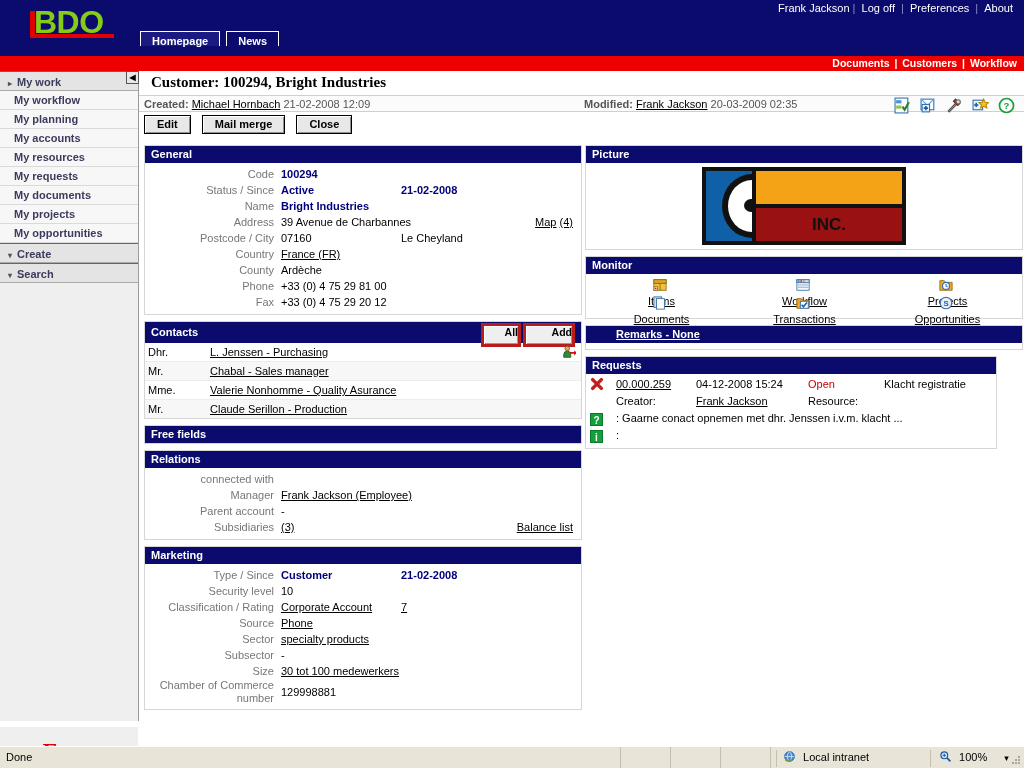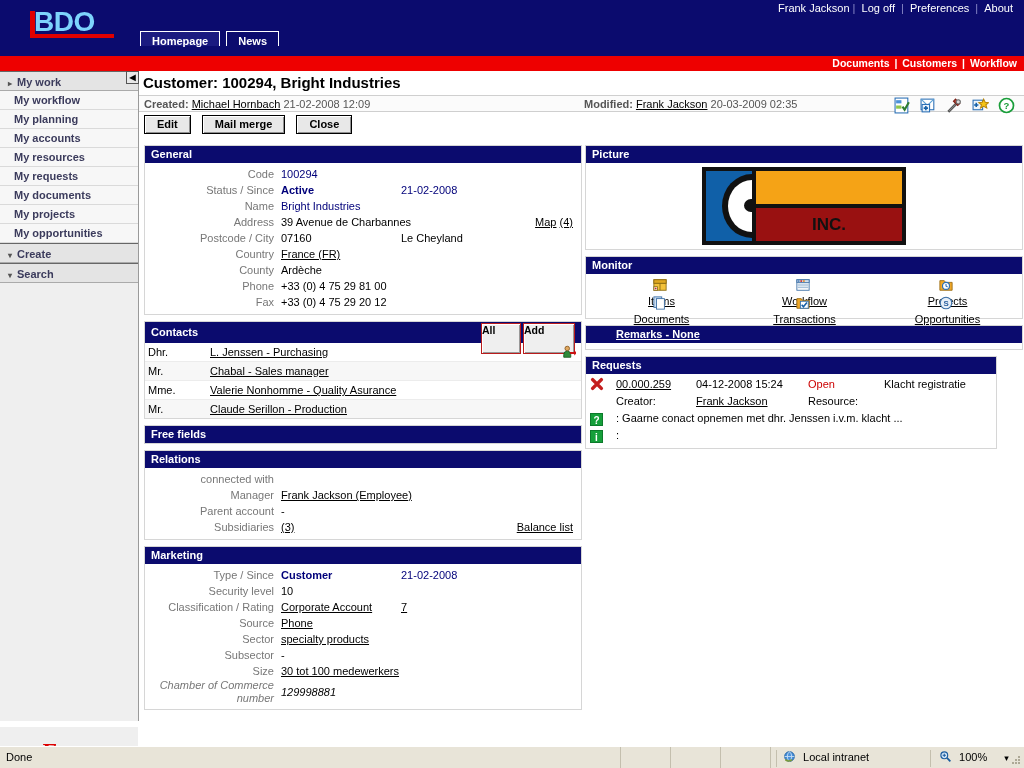--- a/index.html
+++ b/index.html
@@ -18,21 +18,21 @@
   .banner {
     position: absolute; left: 0; top: 0; width: 1024px; height: 56px;
     background: #0b0b6e;
   }
   .bdo-logo {
     position: absolute; left: 28px; top: 9px; width: 86px; height: 32px;
   }
   .bdo-text {
     position: absolute; left: 6px; top: 0px;
     font-family: "Liberation Sans", sans-serif;
-    font-size: 28px; font-weight: bold; color: #7dd3fc;
+    font-size: 32px; font-weight: bold; color: #84cc16;
     letter-spacing: -0.5px; line-height: 26px;
   }
   .bdo-bar-left {
     position: absolute; left: 2px; top: 2px; width: 5px; height: 24px;
     background: #e00000;
   }
   .bdo-bar-bottom {
     position: absolute; left: 2px; top: 25px; width: 84px; height: 4px;
     background: #e00000;
   }
@@ -107,22 +107,22 @@
   }
   .exact-sub {
     font-family: "Liberation Sans", sans-serif;
     font-size: 10px; font-weight: bold; font-style: italic;
     color: #c00000; margin-top: -4px; letter-spacing: 1px;
   }
 
   
   .content { position: absolute; left: 139px; top: 71px; width: 885px; height: 674px; background:#fff; }
   .page-title {
-    position: absolute; left: 4px; top: 3px;
-    font-size: 15px; font-weight: bold; color: #000;
+    position: absolute; left: 12px; top: 3px;
+    font-size: 15px; font-weight: bold; color: #000; font-family: Liberation Serif, serif;
   }
   .meta-row {
     position: absolute; left: 0; top: 24px; width: 885px; height: 17px;
     border-top: 1px solid #cfcfcf; border-bottom: 1px solid #cfcfcf;
     background: #fbfbfb; font-size: 11px; color: #555;
   }
   .meta-created { position:absolute; left:5px; top:2px; }
   .meta-modified { position:absolute; left:445px; top:2px; }
   .meta-row b { color:#555; }
   .meta-row a { color:#333; }
@@ -151,37 +151,37 @@
     background: #0b0b6e; color: #ffffff;
     font-size: 11px; font-weight: bold;
     padding-left: 6px; position: relative;
   }
   .panel-head a { color:#fff; }
   .panel-body { padding: 3px 0 4px 0; background:#fff; }
 
   .frow { display: flex; line-height: 16px; font-size: 11px; }
   .flabel { width: 136px; text-align: right; color: #777; padding-right: 7px; flex: none; }
   .fvalue { flex: 1; color: #000; }
-  .fvalue.bold-navy { color:#00007a; font-weight:normal; }
+  .fvalue.bold-navy { color:#00007a; font-weight:bold; }
   .fval2 { width: 120px; color:#000; }
   .fval2.bold-navy { color:#00007a; font-weight:bold; }
   a.lnk-black { color:#000; text-decoration: underline; }
 
   
   .contact-row {
     display:flex; line-height:18px; font-size:11px;
     border-bottom:1px solid #ececec; position:relative; padding-left:3px;
   }
   .contact-row:nth-child(even){ background:#f7f7f7; }
   .c-title { width:62px; color:#000; }
   .hdr-btn {
-    position:absolute; top:1px; height:31px; line-height:13px;
-    background:#efefef; border:1px solid #b91c1c;
+    position:absolute; top:1px; height:24px; line-height:13px;
+    background:#efefef; border:3px solid #b91c1c;
     box-shadow: inset 1px 1px 0 #fff, inset -1px -1px 0 #999;
-    color:#000; font-weight:bold; font-size:10.5px; text-align:left;
+    color:#000; font-weight:bold; font-size:10.5px; text-align:right;
     padding: 0 8px;
   }
   #btn-all { right: 60px; width: 40px; padding:0; }
   #btn-add { right: 6px; width: 52px; padding:0; }
 
   
   .pic-body { height: 86px; display:flex; align-items:center; justify-content:center; background:#fff; }
   .logo-box { width: 204px; height: 78px; border:4px solid #111; display:flex; background:#fff; }
   .logo-blue { width: 46px; background:#1060a8; position:relative; overflow:hidden; }
   .gear {
@@ -490,21 +490,21 @@
               <div class="fvalue"><a class="lnk-black" href="#">specialty products</a></div>
             </div>
           <div class="frow">
               <div class="flabel">Subsector</div>
               <div class="fvalue">-</div>
             </div>
           <div class="frow">
               <div class="flabel">Size</div>
               <div class="fvalue"><a class="lnk-black" href="#">30 tot 100 medewerkers</a></div>
             </div>
-          <div class="frow" style="align-items:center;font-style:italic;">
+          <div class="frow" style="align-items:center;">
             <div class="flabel" style="line-height:13px;">Chamber of Commerce number</div>
             <div class="fvalue">129998881</div>
           </div>
         </div>
       </div>
 
     </div>
 
     <div class="col-right">
 

